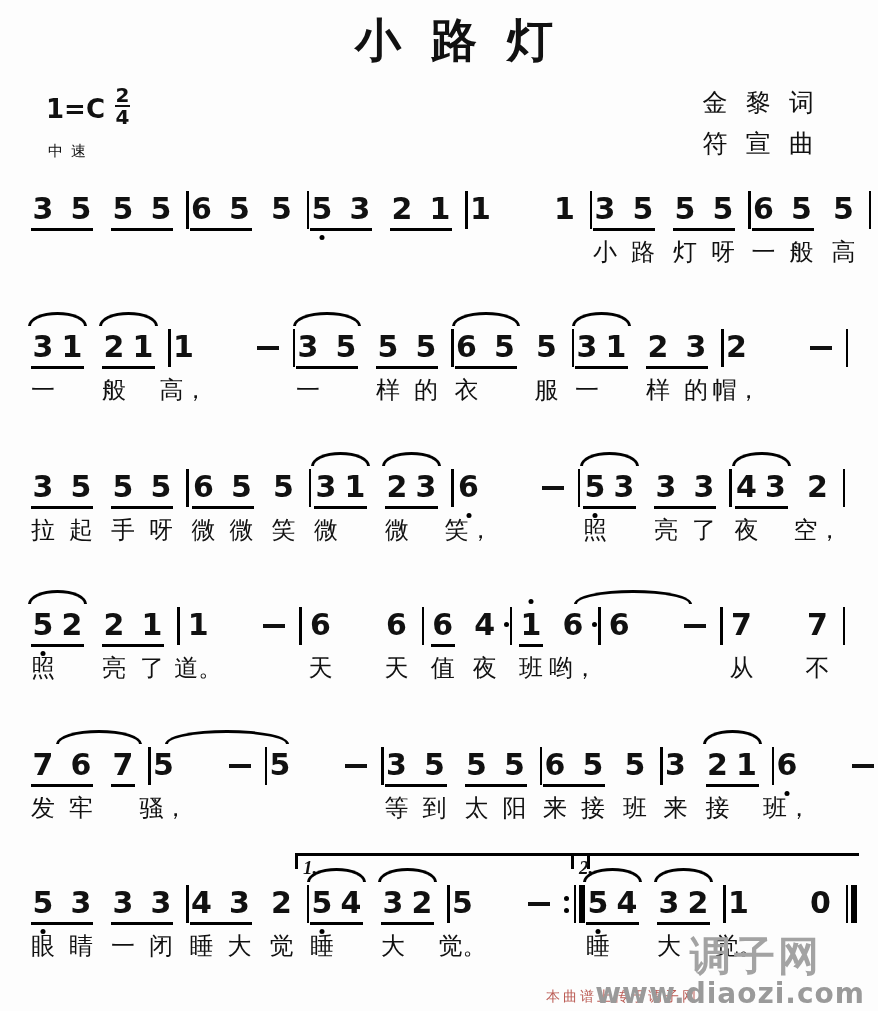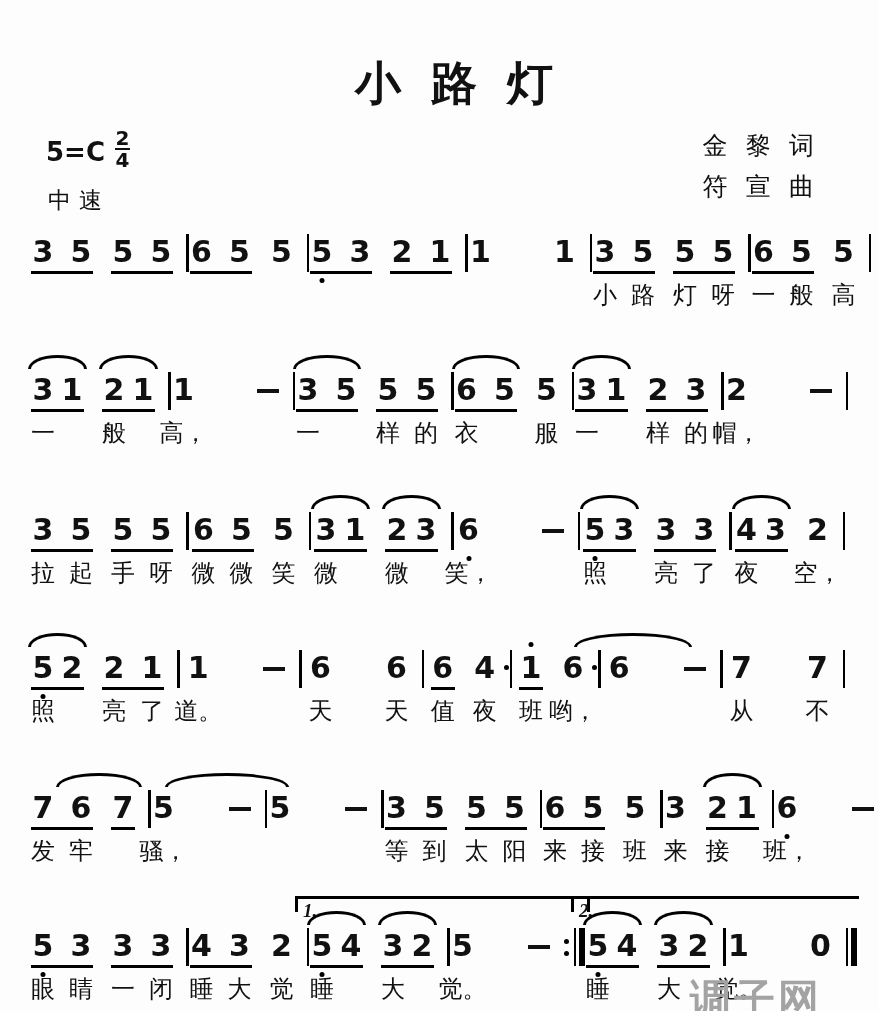--- a/index.html
+++ b/index.html
@@ -1,31 +1,31 @@
 <!DOCTYPE html>
 <html><head>
 <meta charset="utf-8">
 <style>
   html,body{margin:0;padding:0;}
   body{width:878px;height:1011px;background:#fdfdfd;overflow:hidden;
        font-family:"Liberation Serif",serif;color:#111;}
-  .sheet{position:relative;width:878px;height:915px;margin-top:43px;}
+  .sheet{position:relative;width:878px;height:915px;}
 
   
   .title{position:absolute;top:10px;left:0;width:100%;text-align:center;
          font-size:46px;font-weight:bold;letter-spacing:30px;padding-left:30px;
          font-family:"Liberation Serif",serif;}
   .credits{position:absolute;top:82px;right:58px;text-align:left;
            font-size:25px;line-height:41px;letter-spacing:6px;}
   .keyblock{position:absolute;top:94px;left:46px;display:flex;align-items:flex-start;gap:10px;
             font-family:"DejaVu Sans",sans-serif;font-weight:bold;font-size:26px;}
   .fraction{display:inline-flex;flex-direction:column;align-items:center;margin-top:-8px;
             font-size:20px;line-height:18px;}
   .fracbar{width:15px;height:2px;background:#111;margin:1px 0;}
-  .tempo{position:absolute;top:142px;left:48px;font-size:23px;letter-spacing:8px;font-family:Liberation Serif, serif;}
+  .tempo{position:absolute;top:142px;left:48px;font-size:15px;letter-spacing:8px;font-family:Liberation Serif, serif;}
 
   
   #score .line{position:absolute;left:30px;right:33px;height:100px;
                display:flex;justify-content:space-between;align-items:flex-start;}
   .munit{display:flex;align-items:flex-start;}
   .measure-inner{display:flex;gap:16px;align-items:flex-start;}
   .group{position:relative;display:flex;gap:12px;}
   .group.tight{gap:3px;}
   .note{position:relative;width:26px;height:36px;text-align:center;}
   .digit{font-family:"DejaVu Sans",sans-serif;font-weight:700;font-size:30px;line-height:34px;}
@@ -71,21 +71,21 @@
 
 <div class="sheet">
   <div class="title">小路灯</div>
 
   <div class="credits">
     <div>金 黎 词</div>
     <div>符 宣 曲</div>
   </div>
 
   <div class="keyblock">
-    <span>5=C</span>
+    <span>1=C</span>
     <span class="fraction">
       <span>2</span>
       <span class="fracbar"></span>
       <span>4</span>
     </span>
   </div>
 
   <div class="tempo">中速</div>
 
   <div id="score">

